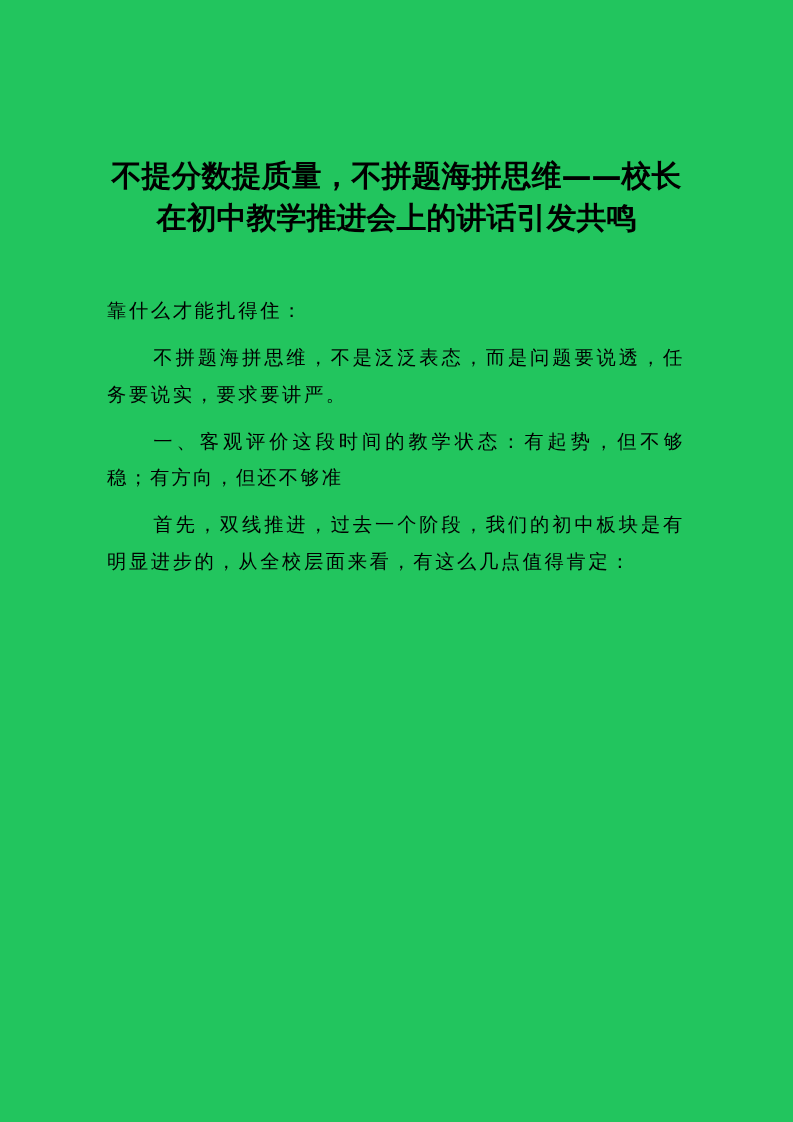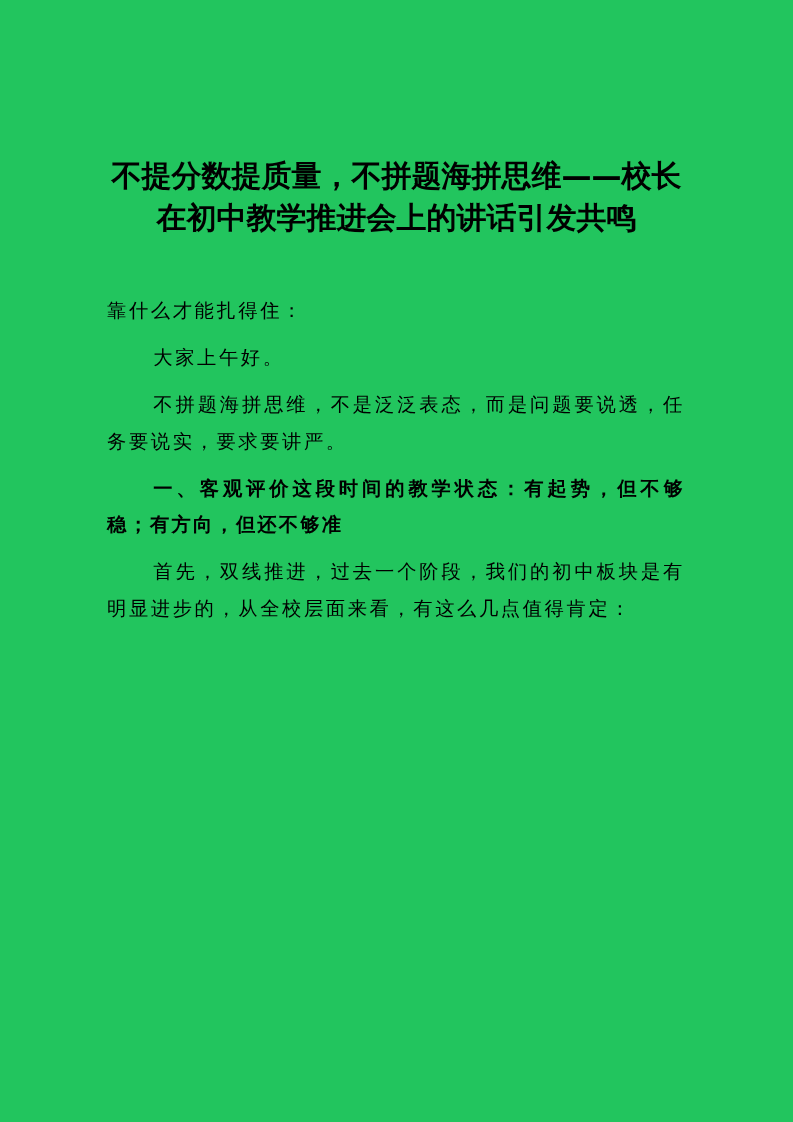--- a/index.html
+++ b/index.html
@@ -48,30 +48,29 @@
     }
     .body-text p {
       margin: 0 0 10.3px 0;
       text-indent: 2.4em;
     }
     .body-text p.salutation {
       text-indent: 0;
     }
     .body-text p.heading {
       font-family: "DejaVu Sans", "Liberation Sans", sans-serif;
-      font-weight: bold;
+      font-weight: normal;
       letter-spacing: 2.2px;
     }
   </style>
 </head>
 <body>
 
 <div class="page">
   <h1 class="title">不提分数提质量，不拼题海拼思维——校长在初中教学推进会上的讲话引发共鸣</h1>
 
   <div class="body-text">
     <p class="salutation">靠什么才能扎得住：</p>
-    <p>大家上午好。</p>
     <p>不拼题海拼思维，不是泛泛表态，而是问题要说透，任务要说实，要求要讲严。</p>
     <p class="heading">一、客观评价这段时间的教学状态：有起势，但不够稳；有方向，但还不够准</p>
     <p>首先，双线推进，过去一个阶段，我们的初中板块是有明显进步的，从全校层面来看，有这么几点值得肯定：</p>
   </div>
 </div>
 
 </body></html>

